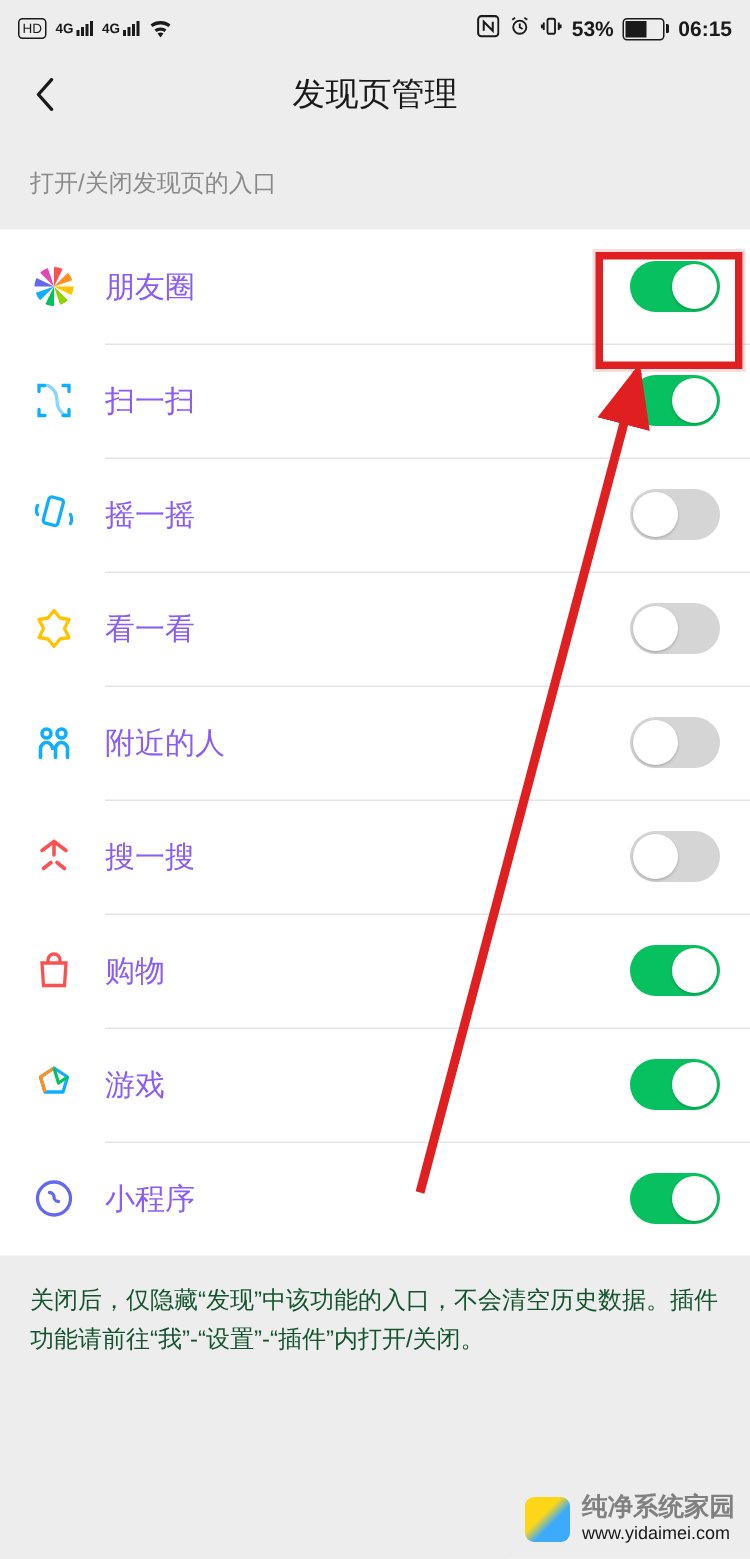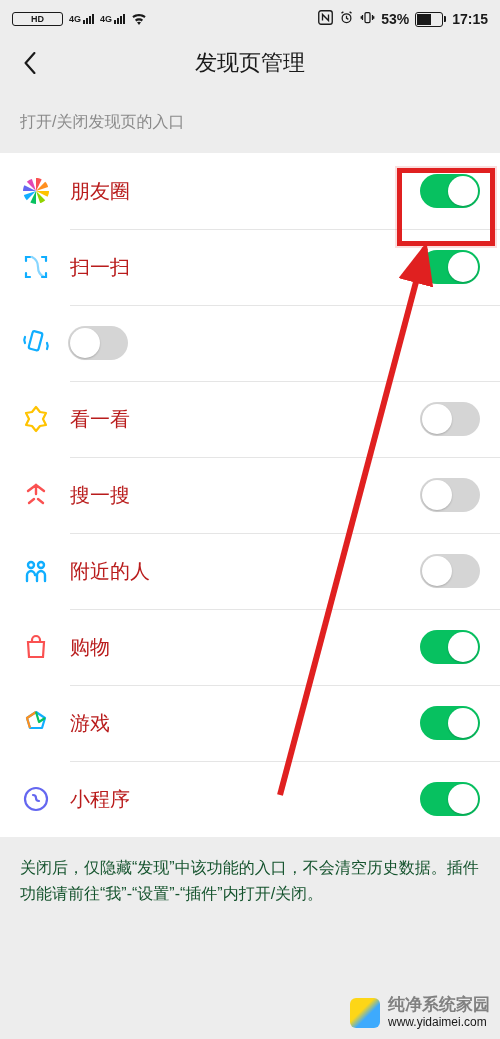--- a/index.html
+++ b/index.html
@@ -3,40 +3,40 @@
 <meta charset="utf-8">
 <style>
   html,body{margin:0;padding:0;font-family:"Helvetica Neue",Helvetica,"PingFang SC","Hiragino Sans GB","Microsoft YaHei",Arial,sans-serif;background:#ededed;color:#1a1a1a;width:500px}
   .status-bar{height:30px;display:flex;align-items:center;justify-content:space-between;padding:4px 12px 0;font-size:14px;font-weight:600;color:#1a1a1a}
   .status-left,.status-right{display:flex;align-items:center;gap:6px}
   .status-left .slot{display:flex;align-items:center;gap:2px}
   .sig-bars{display:inline-flex;align-items:flex-end;gap:1px}
   .sig-bars i{display:inline-block;width:2px;background:#1a1a1a}
   .sig-bars i:nth-child(1){height:4px}.sig-bars i:nth-child(2){height:6px}.sig-bars i:nth-child(3){height:8px}.sig-bars i:nth-child(4){height:10px}
   .sup{font-size:9px;font-weight:700;line-height:1}
-  .hd-badge{border:1.5px solid #1a1a1a;border-radius:3px;font-size:9px;font-weight:700;padding:0 18px;line-height:12px}
+  .hd-badge{border:1.5px solid #1a1a1a;border-radius:3px;font-size:9px;font-weight:400;padding:0 2px;line-height:12px}
   .wifi{width:16px;height:12px}
   .bat{display:inline-flex;align-items:center}
   .bat .body{width:26px;height:13px;border:1.5px solid #1a1a1a;border-radius:3px;position:relative;overflow:hidden}
   .bat .fill{position:absolute;left:1px;top:1px;bottom:1px;width:53%;background:#1a1a1a}
   .bat .cap{width:2px;height:6px;background:#1a1a1a;margin-left:1px;border-radius:0 1px 1px 0}
 
   .nav{display:flex;align-items:center;height:58px;padding:0 16px}
   .back{width:28px;height:28px;display:flex;align-items:center;justify-content:center}
   .back svg{width:14px;height:22px}
   .title{flex:1;text-align:center;font-size:22px;font-weight:400;margin-left:-28px}
 
   .section-label{padding:20px 20px 20px;font-size:16px;color:#8a8a8a}
 
   .list{background:#fff}
   .row{display:flex;align-items:center;height:76px;padding:0 20px;position:relative}
   .row+.row::before{content:"";position:absolute;top:0;left:70px;right:0;height:1px;background:#e5e5e5}
   .icon{width:48px;display:flex;align-items:center;justify-content:flex-start}
   .icon svg{width:32px;height:32px}
-  .label{flex:1;font-size:20px;color:#b91c1c;padding-left:2px}
+  .label{flex:1;font-size:20px;color:#8b5cf6;padding-left:2px}
   .toggle{width:60px;height:34px;border-radius:17px;background:#d5d5d5;position:relative;flex:0 0 auto;transition:background .15s}
   .toggle .knob{position:absolute;top:2px;left:2px;width:30px;height:30px;border-radius:50%;background:#fff;box-shadow:0 1px 2px rgba(0,0,0,.2);transition:left .15s}
   .toggle.on{background:#07c160}
   .toggle.on .knob{left:28px}
   .hint{padding:18px 20px 28px;font-size:16px;color:#14532d;line-height:1.6}
 
   .highlight{position:absolute;pointer-events:none;border:5px solid #e02020;box-shadow:0 0 0 2px rgba(224,32,32,.15)}
   #hl-box{top:168px;left:397px;width:88px;height:68px}
   #arrow{position:absolute;pointer-events:none;top:240px;left:270px;width:170px;height:560px}
 
@@ -90,21 +90,21 @@
             <rect x="8" y="4" width="8" height="16" rx="2" fill="none" stroke="#1a1a1a" stroke-width="2"></rect>
             <path d="M4 8v8M2 10v4M20 8v8M22 10v4" stroke="#1a1a1a" stroke-width="2"></path>
           </svg></span>
       <span>53%</span>
       <span class="bat">
           <span class="body">
             <span class="fill"></span>
           </span>
           <span class="cap"></span>
         </span>
-      <span>17:15</span>
+      <span>06:15</span>
     </div>
   </div>
 
   <div class="nav">
     <div class="back">
       <svg viewBox="0 0 12 20">
           <path d="M10 1L2 10l8 9" fill="none" stroke="#1a1a1a" stroke-width="2" stroke-linecap="round" stroke-linejoin="round"></path>
         </svg>
     </div>
     <div class="title">发现页管理</div>
@@ -148,58 +148,59 @@
         </div>
     </div>
 
     <div class="row">
       <span class="icon">
         <svg viewBox="0 0 32 32" fill="none" stroke="#10aeff" stroke-width="2.2" stroke-linecap="round">
             <rect x="10" y="5" width="10" height="18" rx="2" transform="rotate(15 16 16)"></rect>
             <path d="M5 10c-1 2-1 4 0 6M27 16c1 2 1 4 0 6"></path>
           </svg>
       </span>
+      <span class="label">摇一摇</span>
       <div class="toggle">
           <div class="knob"></div>
         </div>
     </div>
 
     <div class="row">
       <span class="icon">
         <svg viewBox="0 0 32 32" fill="none" stroke="#ffc300" stroke-width="2.2" stroke-linejoin="round">
             <path d="M16 4l4 5 6 1-3 6 3 6-6 1-4 5-4-5-6-1 3-6-3-6 6-1z"></path>
           </svg>
       </span>
       <span class="label">看一看</span>
-      <div class="toggle">
-          <div class="knob"></div>
-        </div>
-    </div>
-
-    <div class="row">
-      <span class="icon">
-        <svg viewBox="0 0 32 32" stroke="#fa5151" stroke-width="2.4" stroke-linecap="round">
-            <path d="M16 6v9M16 6l-8 6M16 6l8 6M9 24l5-4M23 24l-5-4"></path>
-          </svg>
-      </span>
-      <span class="label">搜一搜</span>
       <div class="toggle">
           <div class="knob"></div>
         </div>
     </div>
 
     <div class="row">
       <span class="icon">
         <svg viewBox="0 0 32 32" fill="none" stroke="#10aeff" stroke-width="2.4" stroke-linecap="round">
             <circle cx="11" cy="10" r="3"></circle>
             <circle cx="21" cy="10" r="3"></circle>
             <path d="M7 26v-6c0-2 2-4 4-4s4 2 4 4M17 26v-6c0-2 2-4 4-4s4 2 4 4v6"></path>
           </svg>
       </span>
       <span class="label">附近的人</span>
+      <div class="toggle">
+          <div class="knob"></div>
+        </div>
+    </div>
+
+    <div class="row">
+      <span class="icon">
+        <svg viewBox="0 0 32 32" stroke="#fa5151" stroke-width="2.4" stroke-linecap="round">
+            <path d="M16 6v9M16 6l-8 6M16 6l8 6M9 24l5-4M23 24l-5-4"></path>
+          </svg>
+      </span>
+      <span class="label">搜一搜</span>
       <div class="toggle">
           <div class="knob"></div>
         </div>
     </div>
 
     <div class="row">
       <span class="icon">
         <svg viewBox="0 0 32 32" fill="none" stroke="#fa5151" stroke-width="2.2">
             <path d="M8 11h16l-1 15H9zM12 11V9a4 4 0 018 0v2"></path>
           </svg>

